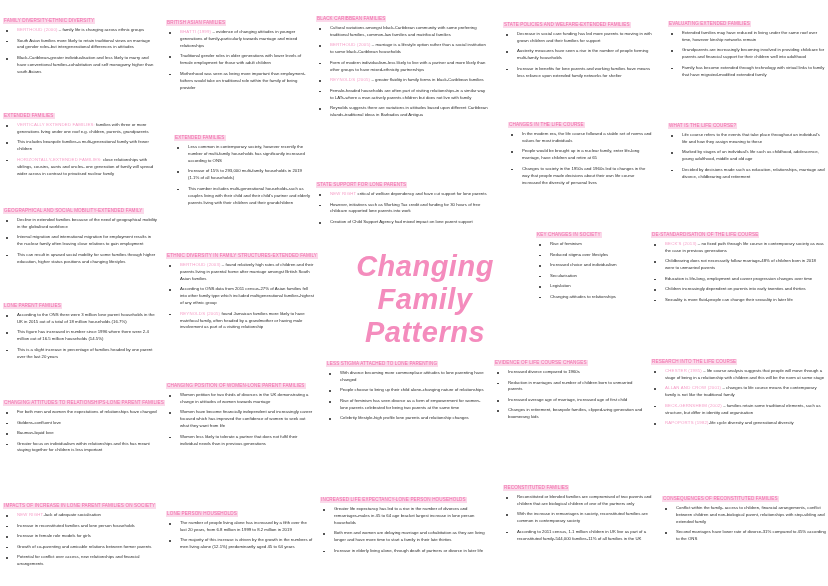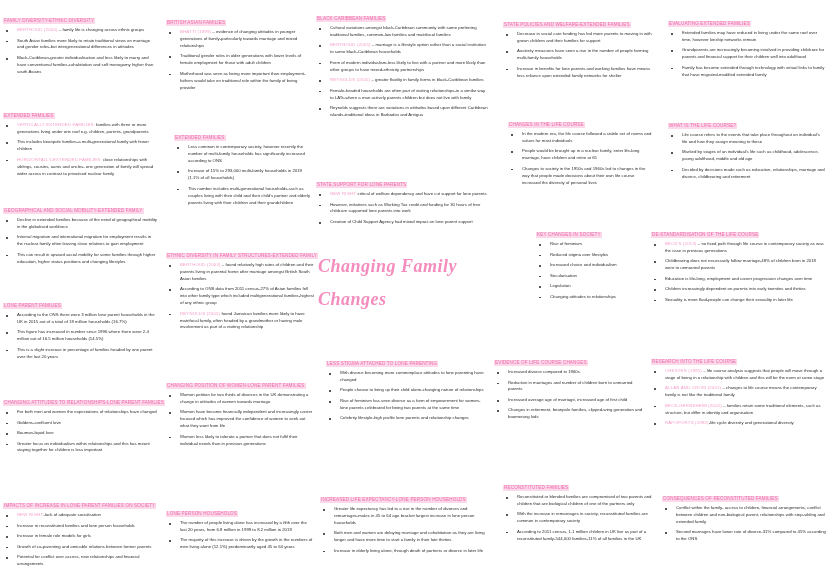--- a/index.html
+++ b/index.html
@@ -18,23 +18,23 @@
   li {
     position:relative; font-size:4.3px; line-height:6.9px;
     padding-left:14px; margin-bottom:3.6px; transform-origin:left top;
   }
   li::before {
     content:""; position:absolute; left:3px; top:3px;
     width:1.6px; height:1.6px; background:#333; border-radius:50%;
   }
   .hl { color:#f59cc6; text-transform:uppercase; letter-spacing:0.2px; }
   .title {
-    position:absolute; left:318px; top:250px; width:214px; text-align:left;
-    color:#f48cbd; font-family:Liberation Serif, serif; font-style:italic; font-weight:bold;
-    font-size:18px; line-height:33px; letter-spacing:0.5px;
+    position:absolute; left:318px; top:250px; width:214px; text-align:center;
+    color:#f48cbd; font-family:Liberation Sans, sans-serif; font-style:italic; font-weight:bold;
+    font-size:29px; line-height:33px; letter-spacing:0.5px;
   }
 </style>
 </head>
 <body>
 
 <div class="sec" style="left:3px;top:8px;width:155px;"><div class="hd">Family diversity-ethnic diversity</div><ul>
       <li><span class="hl">Berthoud (2000)</span><span> – family life is changing across ethnic groups</span></li>
       <li><span>South Asian families more likely to retain traditional views on marriage and gender roles-but intergenerational differences in attitudes</span></li>
       <li><span>Black-Caribbean-greater individualisation and less likely to marry and have conventional families-cohabitation and self monogamy higher than south Asians</span></li>
     </ul></div>
@@ -170,14 +170,14 @@
       <li><span class="hl">Beck-Gernsheim (2002)</span><span> – families retain some traditional elements, such as structure, but differ in identity and organisation</span></li>
       <li><span class="hl">Rapoports (1982)</span><span>-life cycle diversity and generational diversity</span></li>
     </ul></div>
 <div class="sec" style="left:662px;top:486px;width:164px;"><div class="hd">Consequences of reconstituted families</div><ul>
       <li><span>Conflict within the family- access to children, financial arrangements, conflict between children and non-biological parent, relationships with step-sibling and extended family</span></li>
       <li><span>Second marriages have lower rate of divorce-31% compared to 45% according to the ONS</span></li>
     </ul></div>
 
 <div class="title">
   <div>Changing Family</div>
-  <div>Changes</div>
+  <div>Patterns</div>
 </div>
 
 </body></html>

